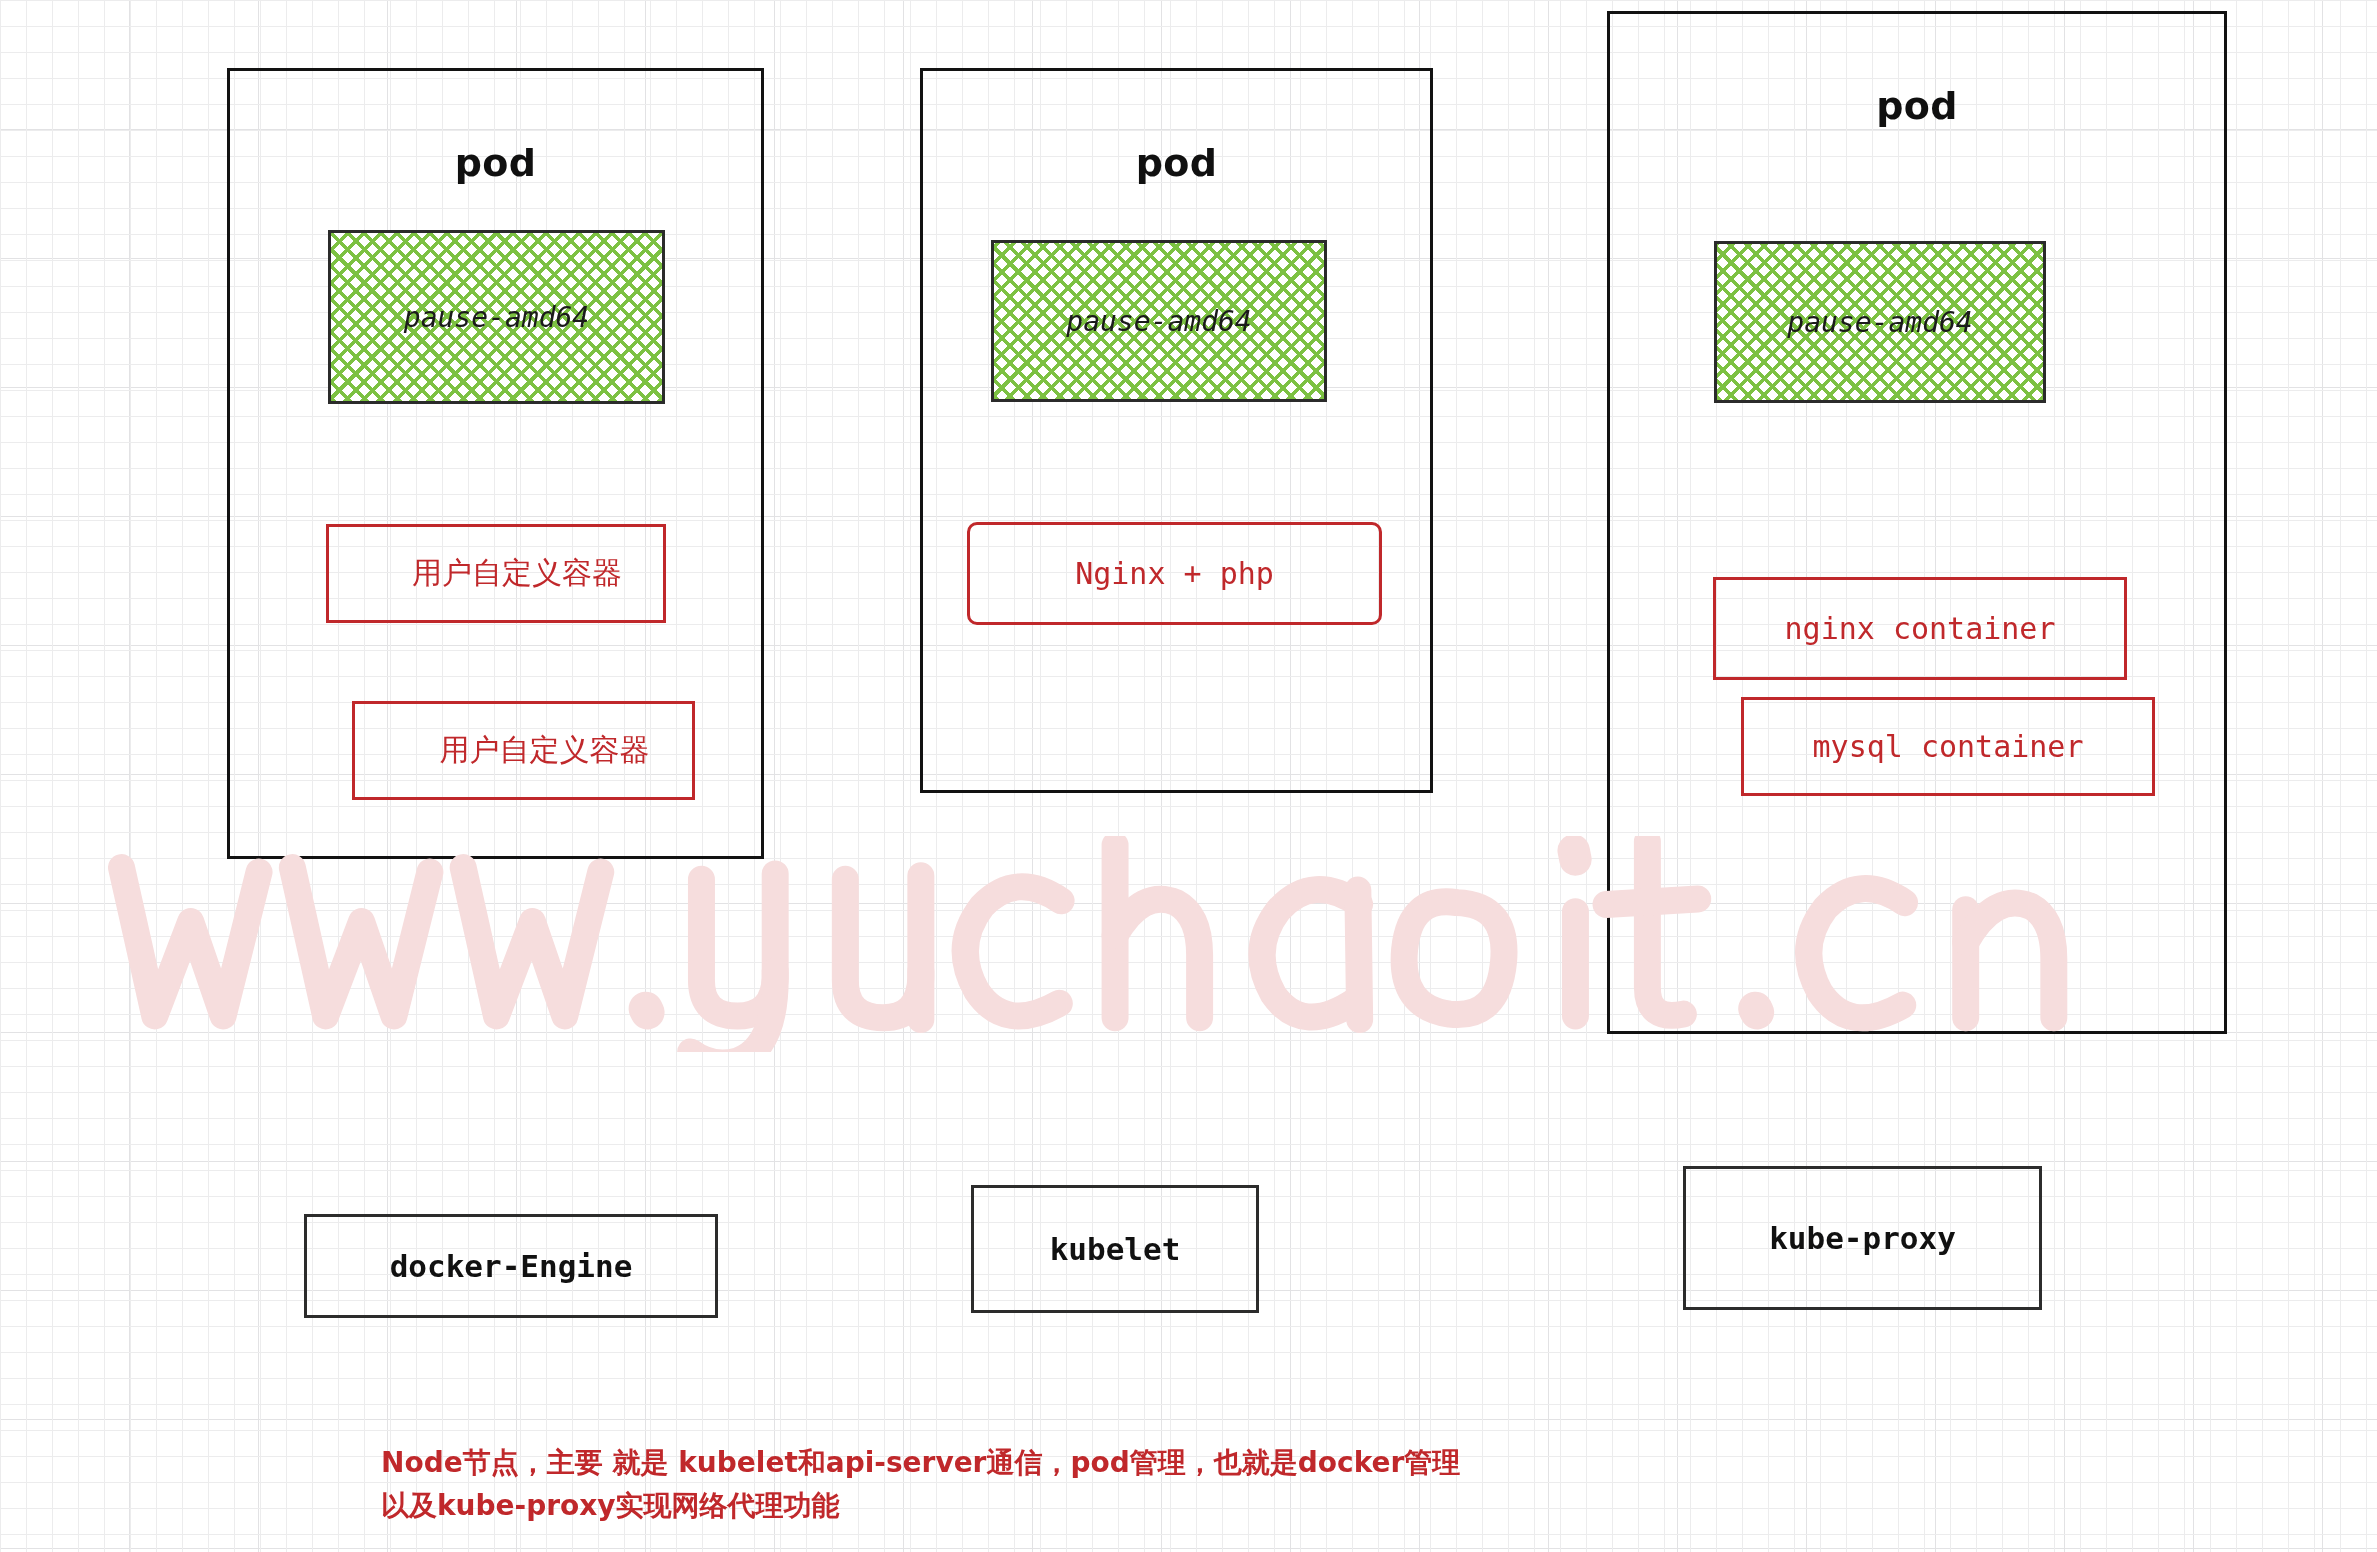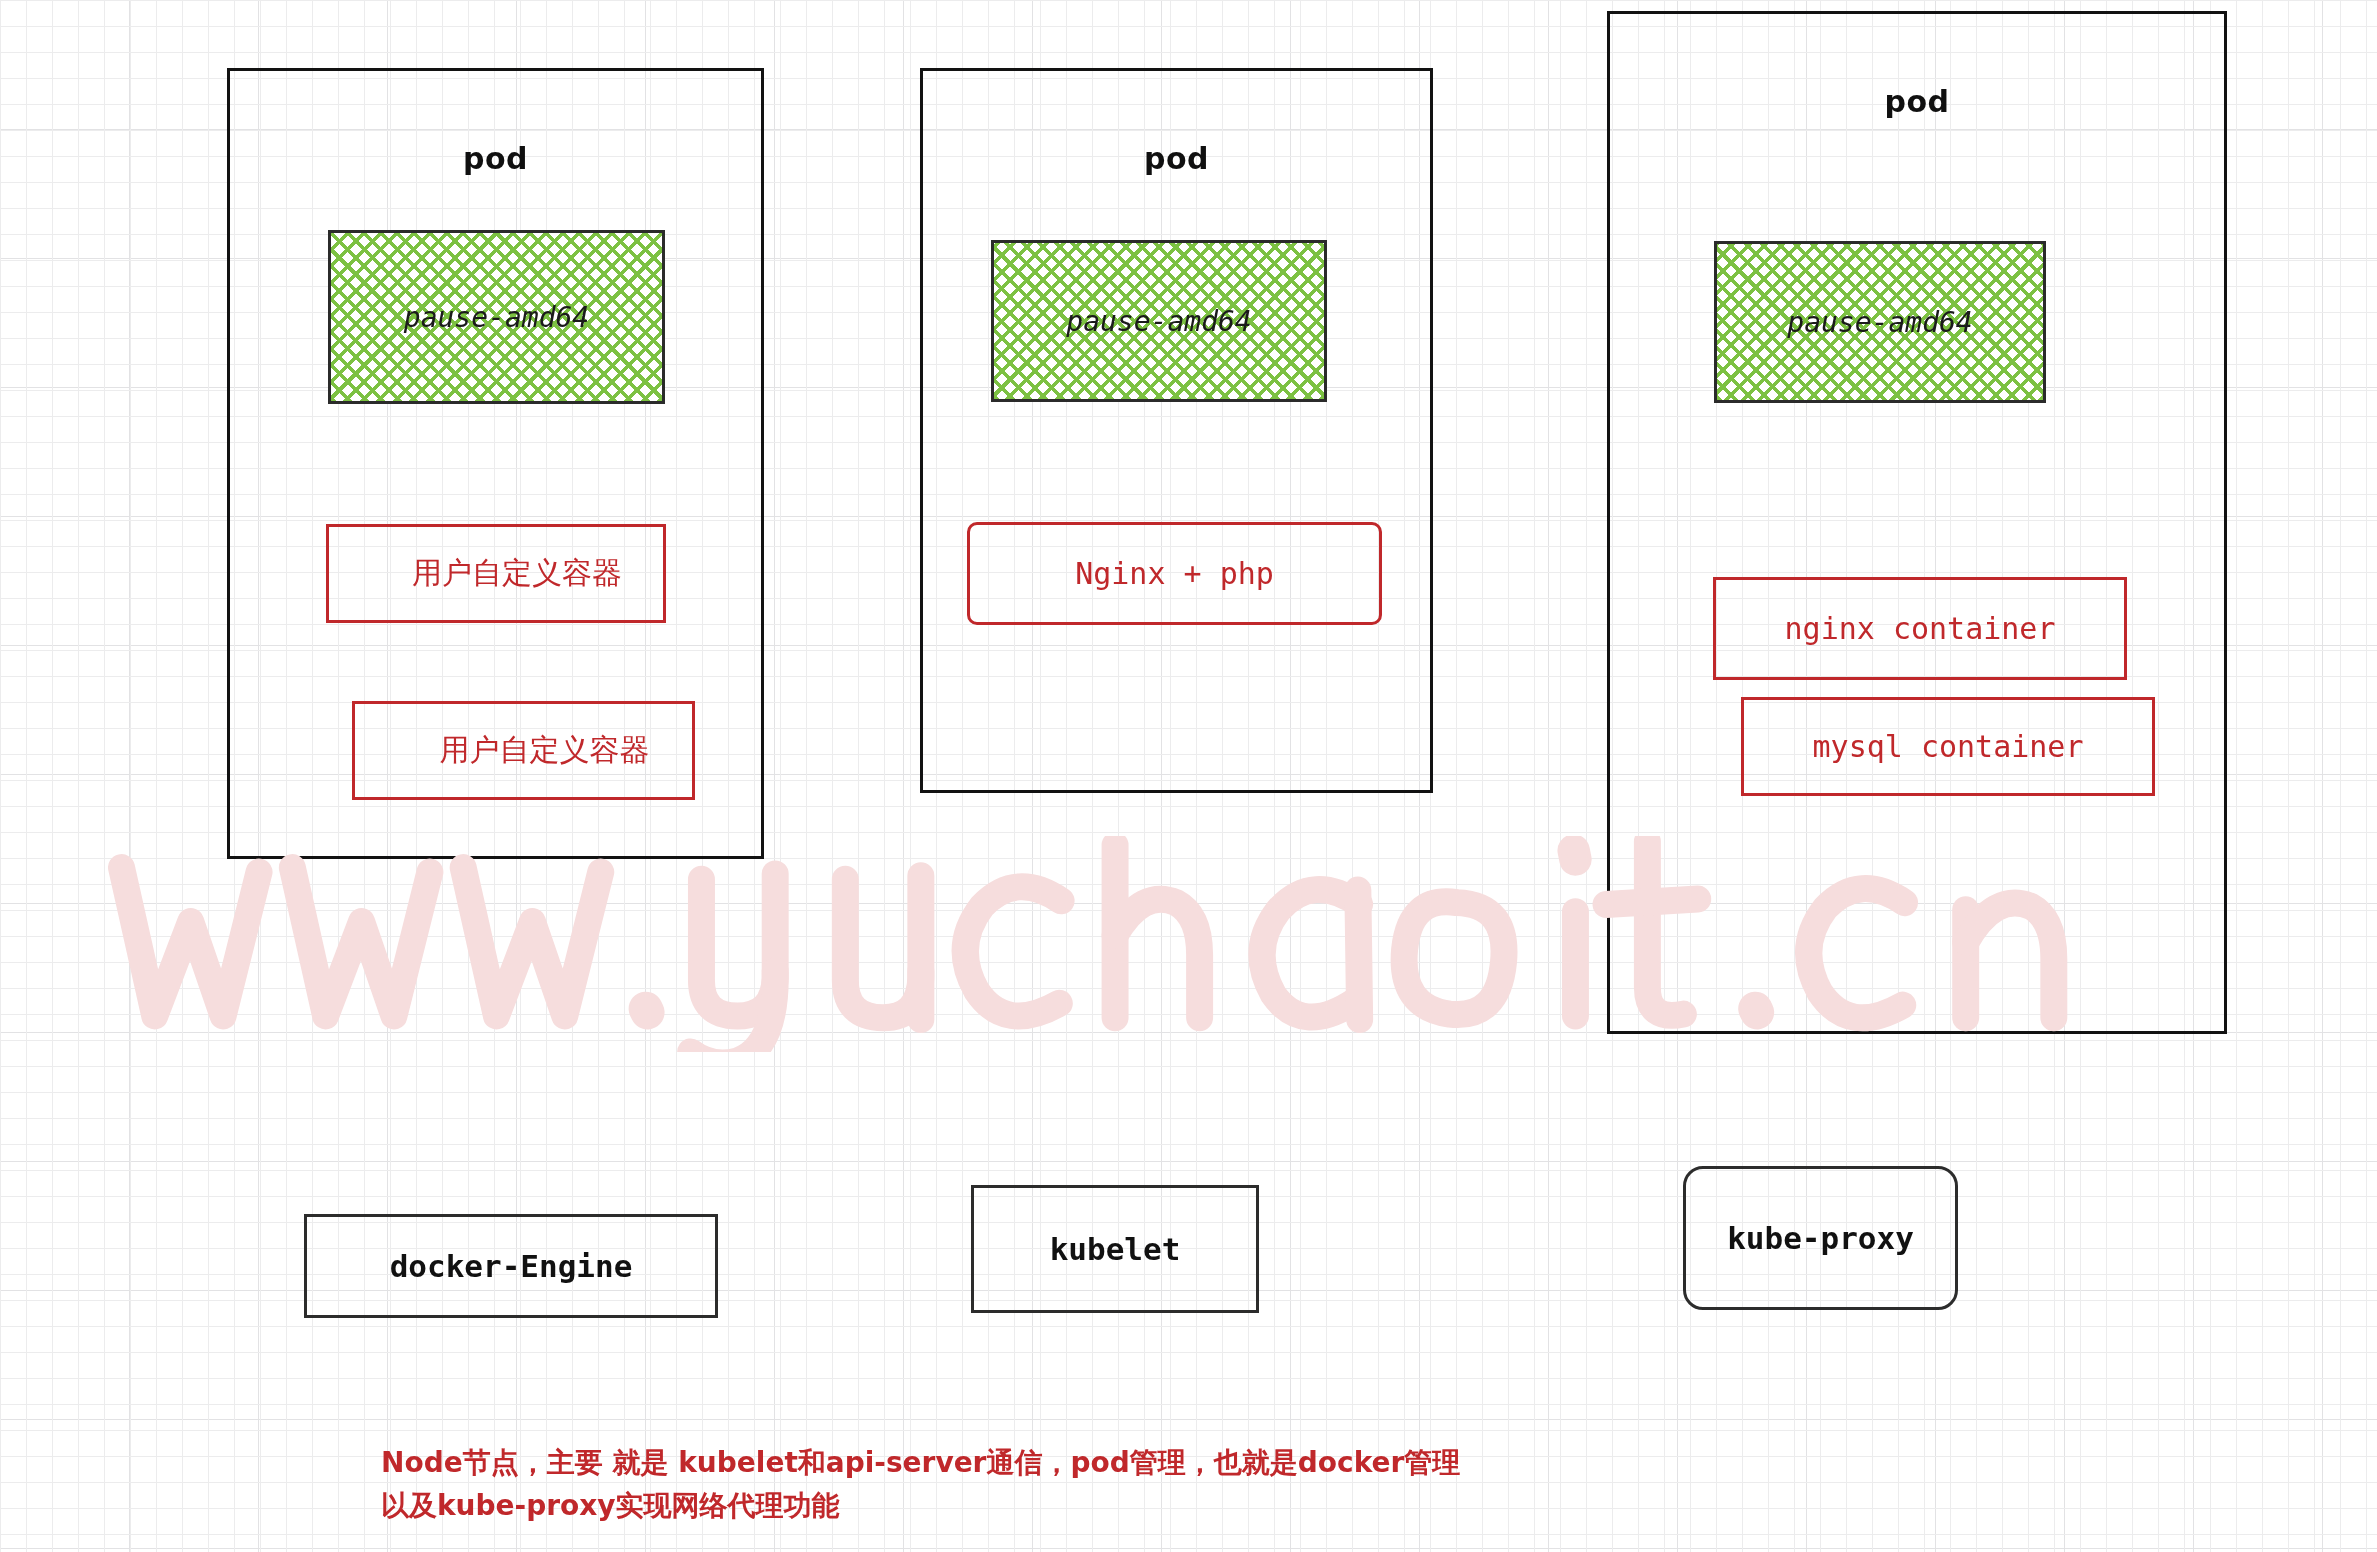--- a/index.html
+++ b/index.html
@@ -43,21 +43,21 @@
     z-index: 2;
   }
   .pod-label {
     position: absolute;
     top: 70px;
     left: 0;
     width: 100%;
     text-align: center;
     font-family: "DejaVu Sans", sans-serif;
     font-weight: 700;
-    font-size: 30px;
+    font-size: 38px;
     color: #101010;
     letter-spacing: 0.4px;
   }
 
   
   .pause-box {
     position: absolute;
     border: 3.6px solid #2b2b2b;
     box-sizing: border-box;
     display: flex;
@@ -235,21 +235,21 @@
   </div>
 
   <div class="node-box" style="left:304px; top:1214px; width:414px; height:104px;">
     <span class="node-label">docker-Engine</span>
   </div>
 
   <div class="node-box" style="left:971px; top:1185px; width:288px; height:128px;">
     <span class="node-label">kubelet</span>
   </div>
 
-  <div class="node-box" style="left:1683px; top:1166px; width:275px; height:144px;border-radius:20px;">
+  <div class="node-box" style="left:1683px; top:1166px; width:359px; height:144px;">
     <span class="node-label">kube-proxy</span>
   </div>
 
   <div id="caption">
     <div class="caption-line">Node节点，主要 就是 kubelet和api-server通信，pod管理，也就是docker管理</div>
     <div class="caption-line">以及kube-proxy实现网络代理功能</div>
   </div>
 
 </div>
 

